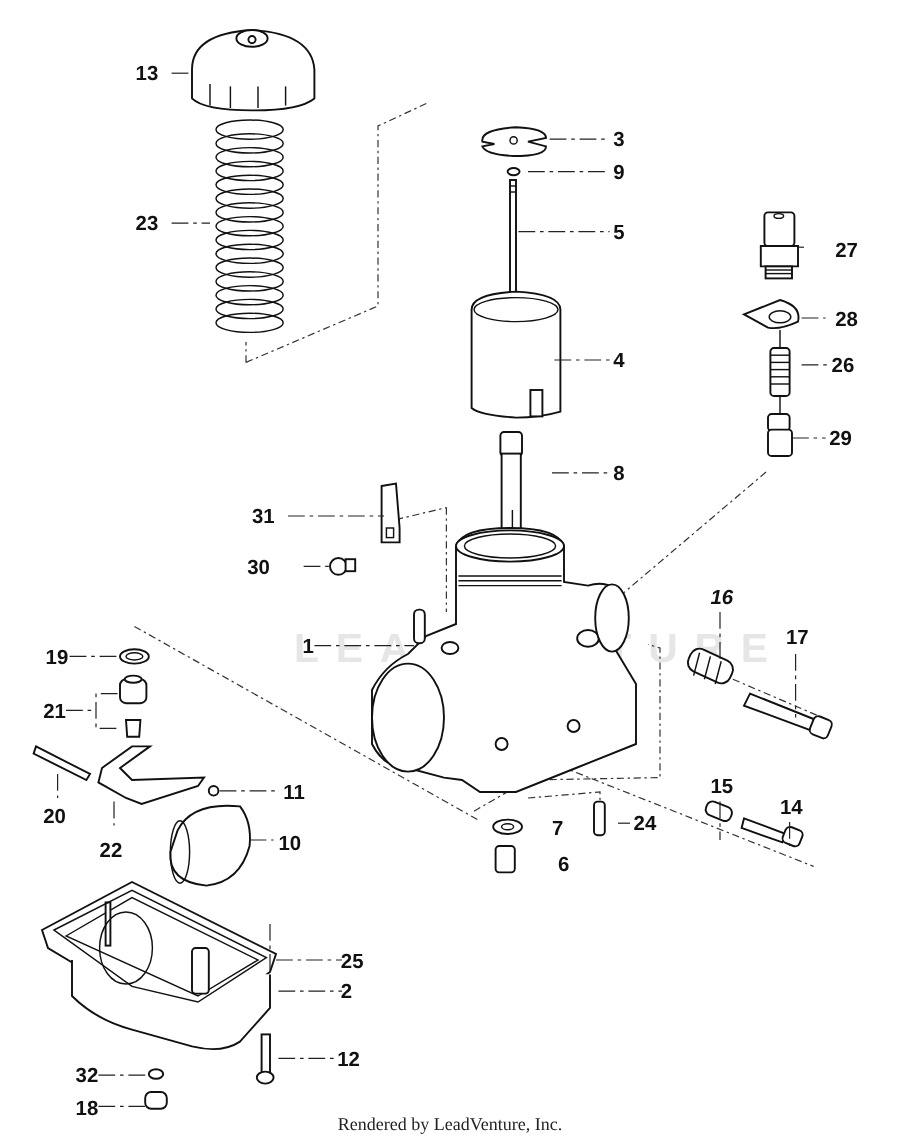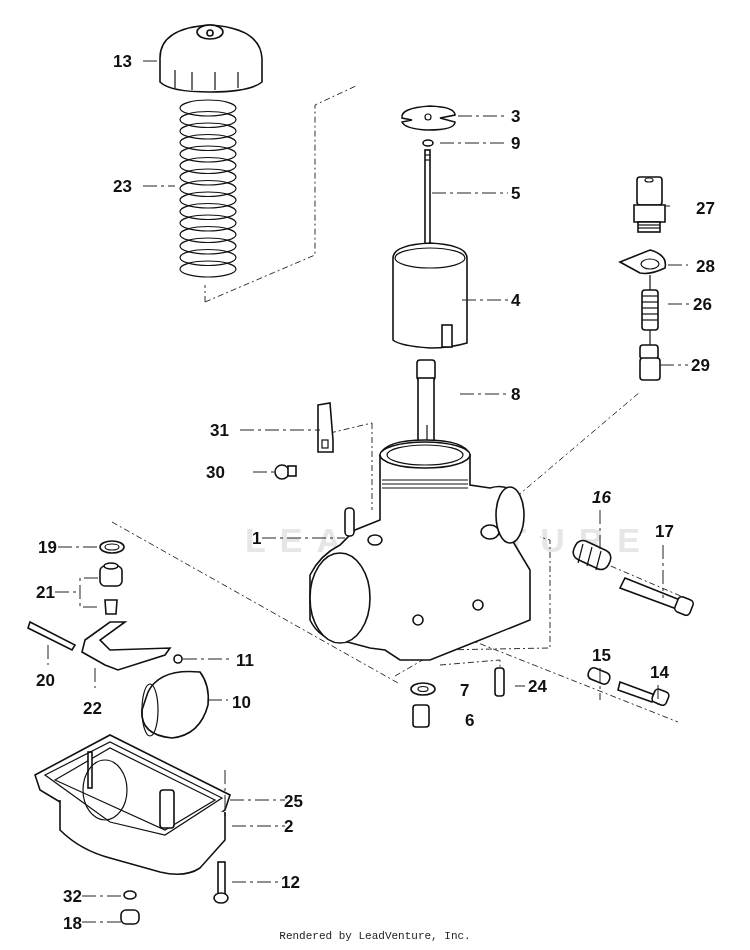--- a/index.html
+++ b/index.html
@@ -5,21 +5,21 @@
   html, body { margin: 0; padding: 0; background: #ffffff; }
   body { width: 750px; height: 950px; position: relative; overflow: hidden; font-family: "Liberation Sans", sans-serif; }
   #diagram { position: absolute; left: 0; top: 0; width: 750px; height: 950px; }
   .part { fill: #ffffff; stroke: #111; stroke-width: 1.6; }
   .part-thin { fill: none; stroke: #111; stroke-width: 1.2; }
   .leader { stroke: #222; stroke-width: 1; stroke-dasharray: 14 4 3 4; fill: none; }
   .guide { stroke: #333; stroke-width: 1; stroke-dasharray: 6 3 2 3; fill: none; }
   .callout { font-family: "Liberation Sans", sans-serif; font-weight: bold; font-size: 17px; fill: #111; }
   .callout-italic { font-style: italic; }
   .watermark { font-family: "Liberation Sans", sans-serif; font-size: 34px; fill: #e6e6e6; letter-spacing: 14px; font-weight: bold; }
-  #footer { position: absolute; left: 0; width: 750px; top: 930px; text-align: center; font-family: Liberation Mono, monospace; font-size: 11px; color: #222; }
+  #footer { position: absolute; left: 0; width: 750px; top: 930px; text-align: center; font-family: Liberation Serif, serif; font-size: 15px; color: #222; }
 </style>
 </head>
 <body>
 
 <svg id="diagram" viewBox="0 0 750 950" xmlns="http://www.w3.org/2000/svg">
 
   <text class="watermark" x="245" y="552">LEADVENTURE</text>
 
   <g>
     <polyline class="guide" points="205,302 315,255 315,105 358,85"></polyline>

